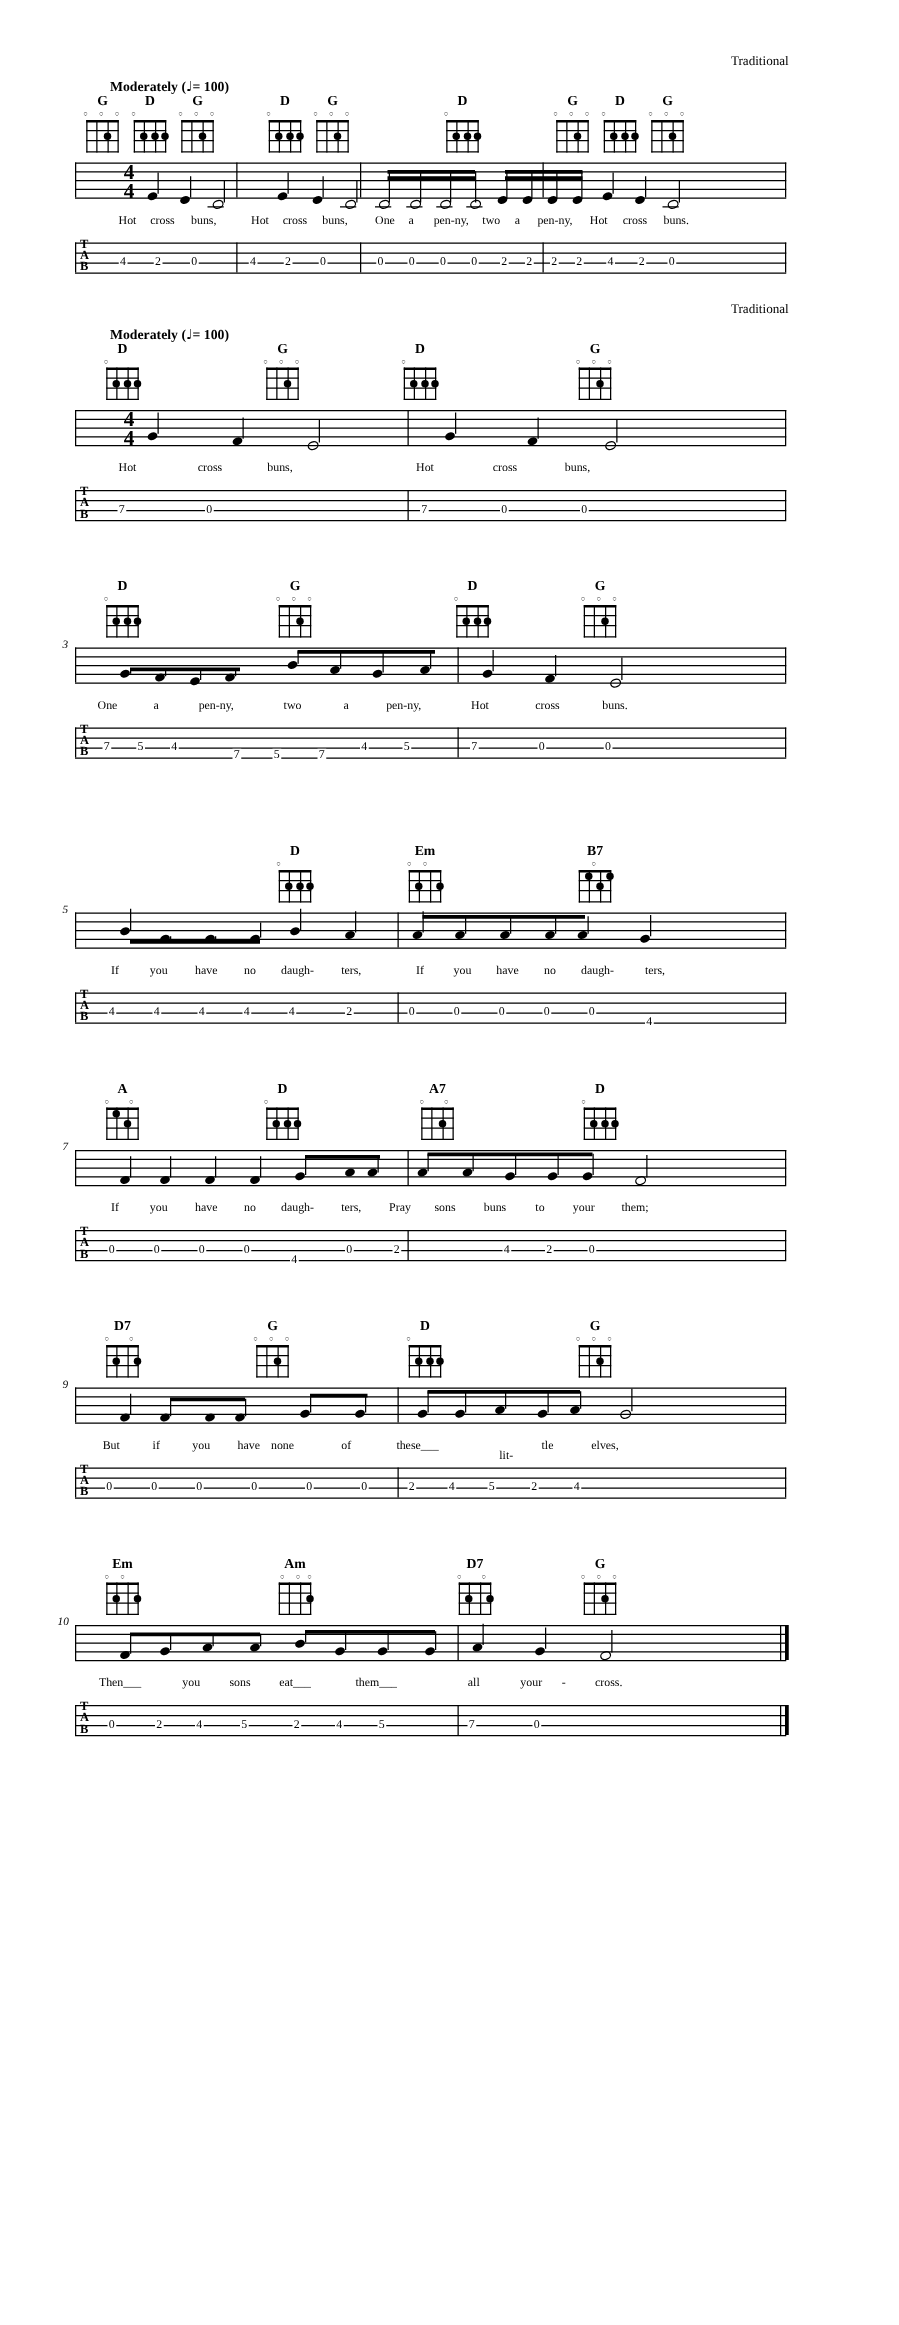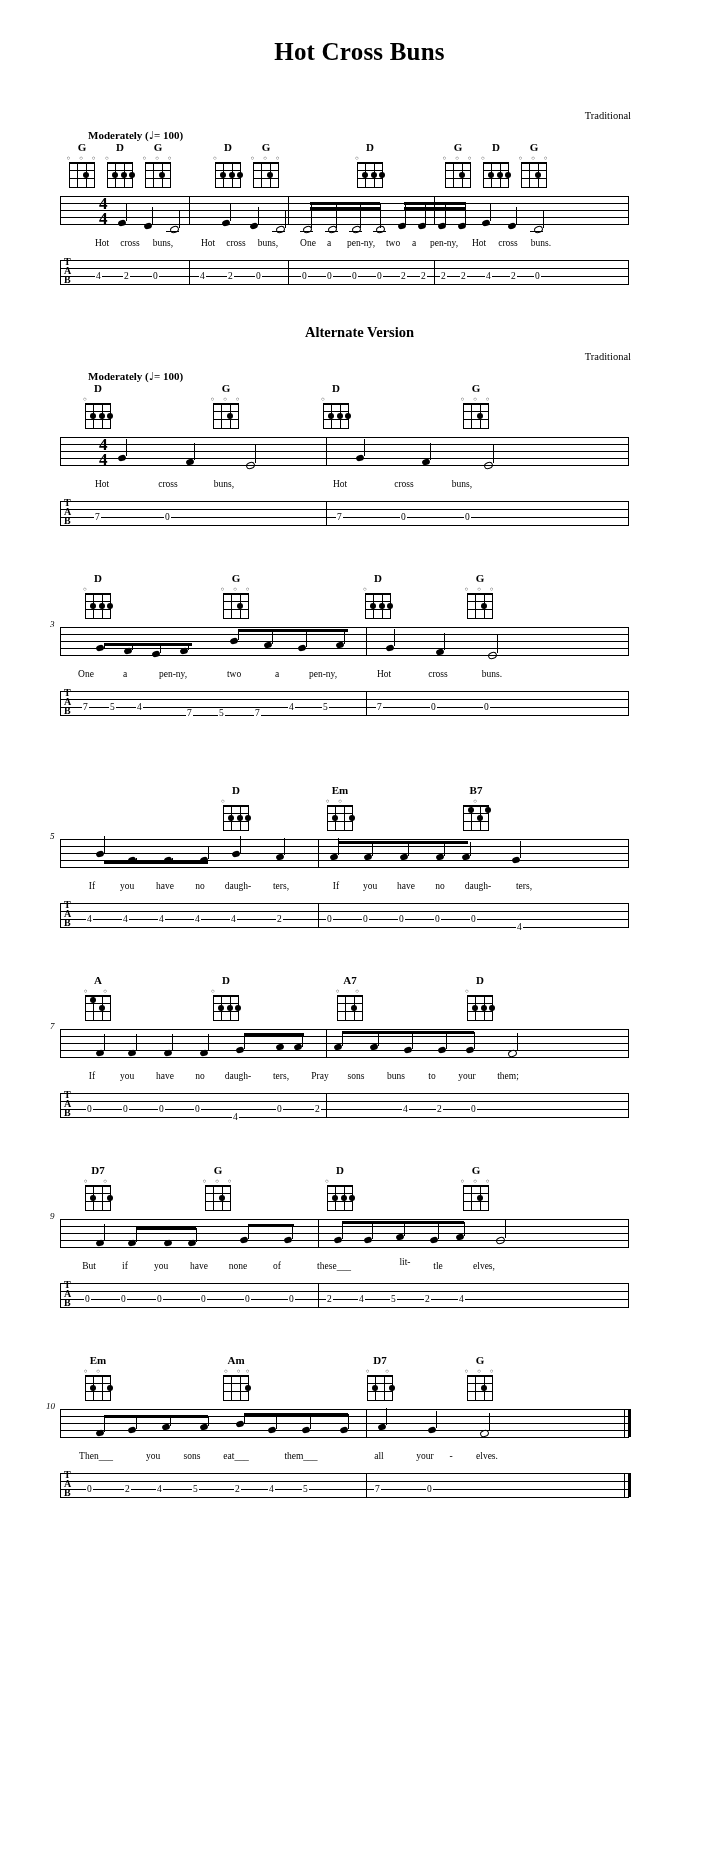--- a/index.html
+++ b/index.html
@@ -135,21 +135,20 @@
     opacity:0.85;
   }
   .logo .mark { font-size:26px; color:#f48fb1; line-height:26px; }
   .logo .txt { font-size:22px; font-weight:bold; color:#b9b9c6; font-family:"Liberation Sans", sans-serif; }
 </style>
 </head>
 <body>
 
 <div class="page">
 
-  <h1 class="doc-title">Hot Cross Buns</h1>
 
   <div class="composer">Traditional</div>
 
   <div class="tempo">
     <span>Moderately (</span><span class="note">♩</span><span>= 100)</span>
   </div>
 
   <div class="system">
 
     <div class="chords-row">
@@ -409,21 +408,20 @@
       <div class="tabnum" style="left:400px;top:19px">2</div>
       <div class="tabnum" style="left:420px;top:19px">2</div>
       <div class="tabnum" style="left:440px;top:19px">2</div>
       <div class="tabnum" style="left:460px;top:19px">2</div>
       <div class="tabnum" style="left:485px;top:19px">4</div>
       <div class="tabnum" style="left:510px;top:19px">2</div>
       <div class="tabnum" style="left:534px;top:19px">0</div>
     </div>
   </div>
 
-  <div class="section-title">Alternate Version</div>
   <div class="composer second">Traditional</div>
   <div class="tempo">
     <span>Moderately (</span><span class="note">♩</span><span>= 100)</span>
   </div>
 
   <div class="system">
     <div class="chords-row">
       <div class="chord" style="left:76px;top:0;">
         <div class="name">D</div>
         <div class="dots">○&nbsp;&nbsp;&nbsp;&nbsp;&nbsp;&nbsp;&nbsp;</div>
@@ -1087,24 +1085,24 @@
       <div class="stem" style="left:438px;top:9px;height:17px"></div>
       <div class="notehead" style="left:456px;top:21px"></div>
       <div class="stem" style="left:464px;top:9px;height:14px"></div>
       <div class="notehead hollow" style="left:496px;top:24px"></div>
       <div class="stem" style="left:505px;top:7px;height:18px"></div>
 
       <div class="lyric" style="left:70px;top:48px;width:38px">But</div>
       <div class="lyric" style="left:110px;top:48px;width:30px">if</div>
       <div class="lyric" style="left:142px;top:48px;width:38px">you</div>
       <div class="lyric" style="left:180px;top:48px;width:38px">have</div>
-      <div class="lyric" style="left:218px;top:48px;width:40px">none</div>
+      <div class="lyric" style="left:206px;top:48px;width:40px">none</div>
       <div class="lyric" style="left:262px;top:48px;width:30px">of</div>
       <div class="lyric" style="left:302px;top:48px;width:64px">these___</div>
-      <div class="lyric" style="left:388px;top:44px;width:34px">lit-</div>
+      <div class="lyric" style="left:388px;top:56px;width:34px">lit-</div>
       <div class="lyric" style="left:422px;top:48px;width:32px">tle</div>
       <div class="lyric" style="left:462px;top:48px;width:44px">elves,</div>
     </div>
 
     <div class="tab-wrap">
       <div class="tabline" style="left:60px;right:90px;top:8px"></div>
       <div class="tabline" style="left:60px;right:90px;top:16px"></div>
       <div class="tabline" style="left:60px;right:90px;top:24px"></div>
       <div class="tabline" style="left:60px;right:90px;top:32px"></div>
       <div class="barline" style="left:60px;top:8px;height:24px"></div>
@@ -1237,21 +1235,21 @@
       <div class="stem" style="left:489px;top:10px;height:18px"></div>
 
       <div class="lyric" style="left:72px;top:48px;width:48px">Then___</div>
       <div class="lyric" style="left:136px;top:48px;width:34px">you</div>
       <div class="lyric" style="left:172px;top:48px;width:40px">sons</div>
       <div class="lyric" style="left:212px;top:48px;width:48px">eat___</div>
       <div class="lyric" style="left:274px;top:48px;width:54px">them___</div>
       <div class="lyric" style="left:364px;top:48px;width:30px">all</div>
       <div class="lyric" style="left:406px;top:48px;width:38px">your</div>
       <div class="lyric" style="left:444px;top:48px;width:14px">-</div>
-      <div class="lyric" style="left:464px;top:48px;width:46px">elves.</div>
+      <div class="lyric" style="left:464px;top:48px;width:46px">cross.</div>
     </div>
 
     <div class="tab-wrap">
       <div class="tabline" style="left:60px;right:90px;top:8px"></div>
       <div class="tabline" style="left:60px;right:90px;top:16px"></div>
       <div class="tabline" style="left:60px;right:90px;top:24px"></div>
       <div class="tabline" style="left:60px;right:90px;top:32px"></div>
       <div class="barline" style="left:60px;top:8px;height:24px"></div>
       <div class="barline" style="left:366px;top:8px;height:24px"></div>
       <div class="barline" style="left:624px;top:8px;height:24px"></div>

